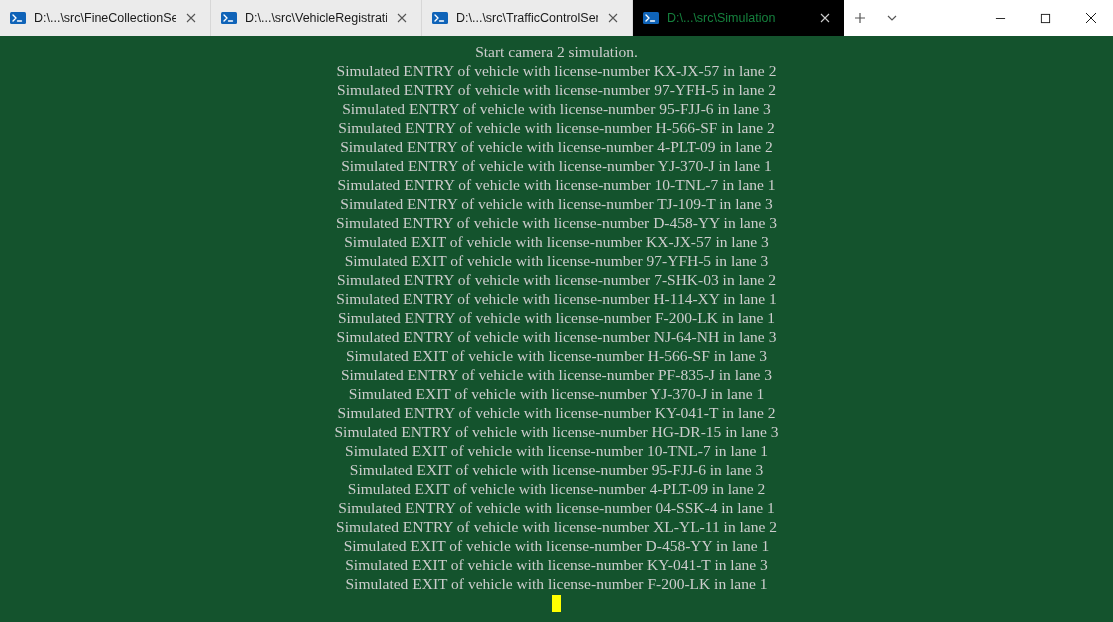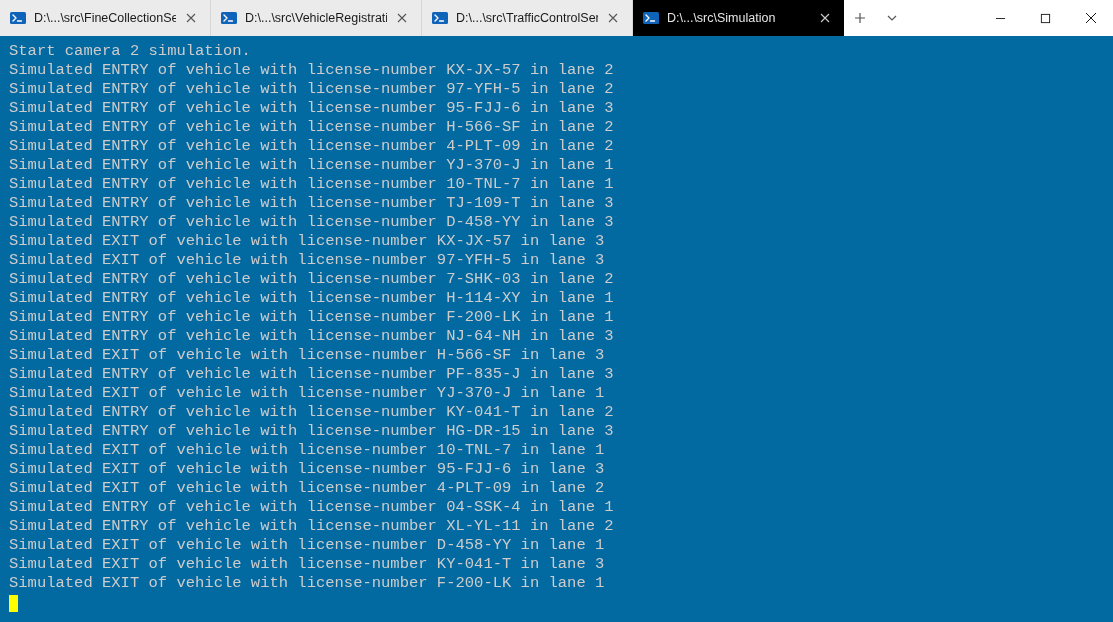--- a/index.html
+++ b/index.html
@@ -29,21 +29,21 @@
     font-size: 12.5px;
     color: #1a1a1a;
     background: #ebebeb;
     border-right: 1px solid #d7d7d7;
     position: relative;
     user-select: none;
     cursor: default;
   }
   .tab.active {
     background: #000;
-    color: #e5e5e5;
+    color: #15803d;
     border-right: none;
   }
   .tab .ps-icon {
     width: 16px; height: 16px;
     margin-right: 8px;
     flex: 0 0 auto;
   }
   .tab .label {
     flex: 1 1 auto;
     white-space: nowrap;
@@ -81,29 +81,30 @@
     display: flex;
   }
   .win-btn {
     width: 45px; height: 36px;
     display: flex; align-items: center; justify-content: center;
     color: #1a1a1a;
   }
   .win-btn svg { stroke: currentColor; }
 
   .terminal {
-    background: #0369a1;
+    background: #14532d;
     color: #ccc;
-    font-family: Liberation Mono, monospace;
+    font-family: Liberation Serif, serif;
     font-size: 15.5px;
     line-height: 19px;
     padding: 6px 9px 0 9px;
     height: calc(622px - 36px);
     white-space: pre;
     position: relative;
+    text-align: center;
   }
   .terminal .line { display: block; }
   .cursor {
     display: inline-block;
     width: 9px; height: 17px;
     background: #ffff00;
     vertical-align: bottom;
     margin-top: 1px;
   }
 </style>

